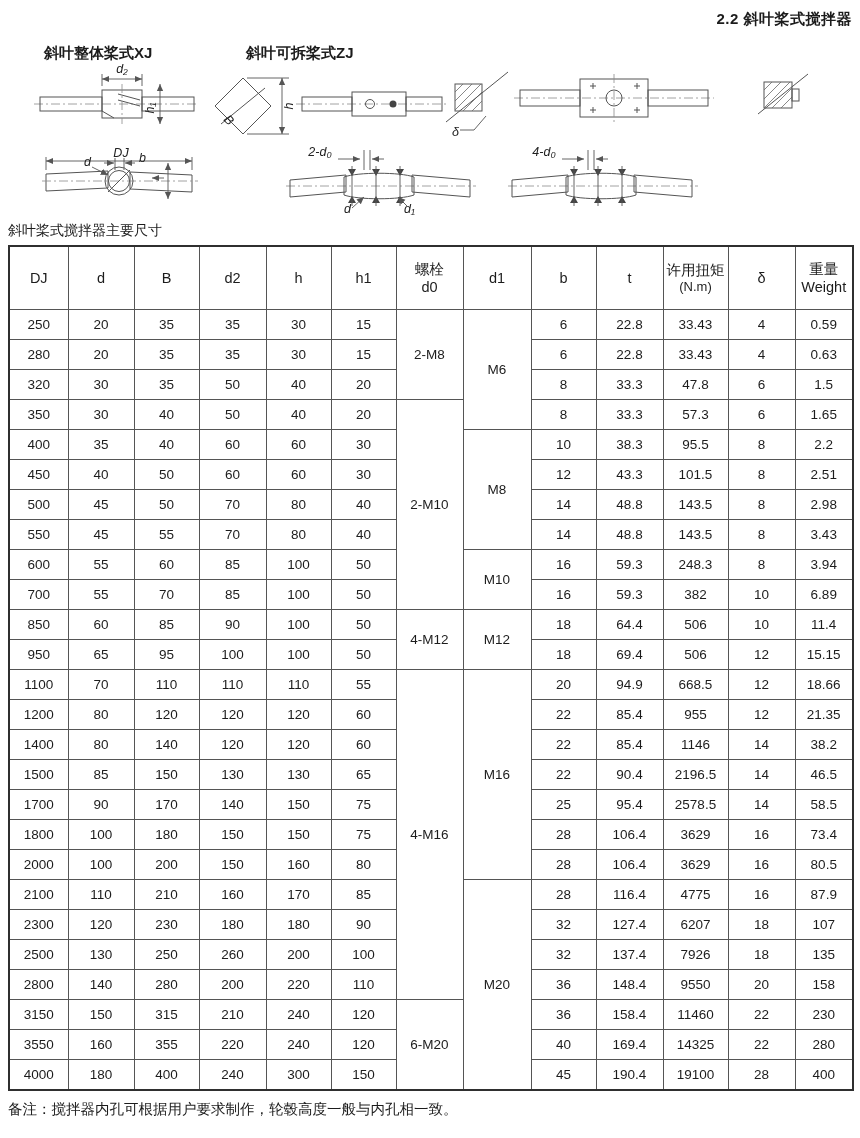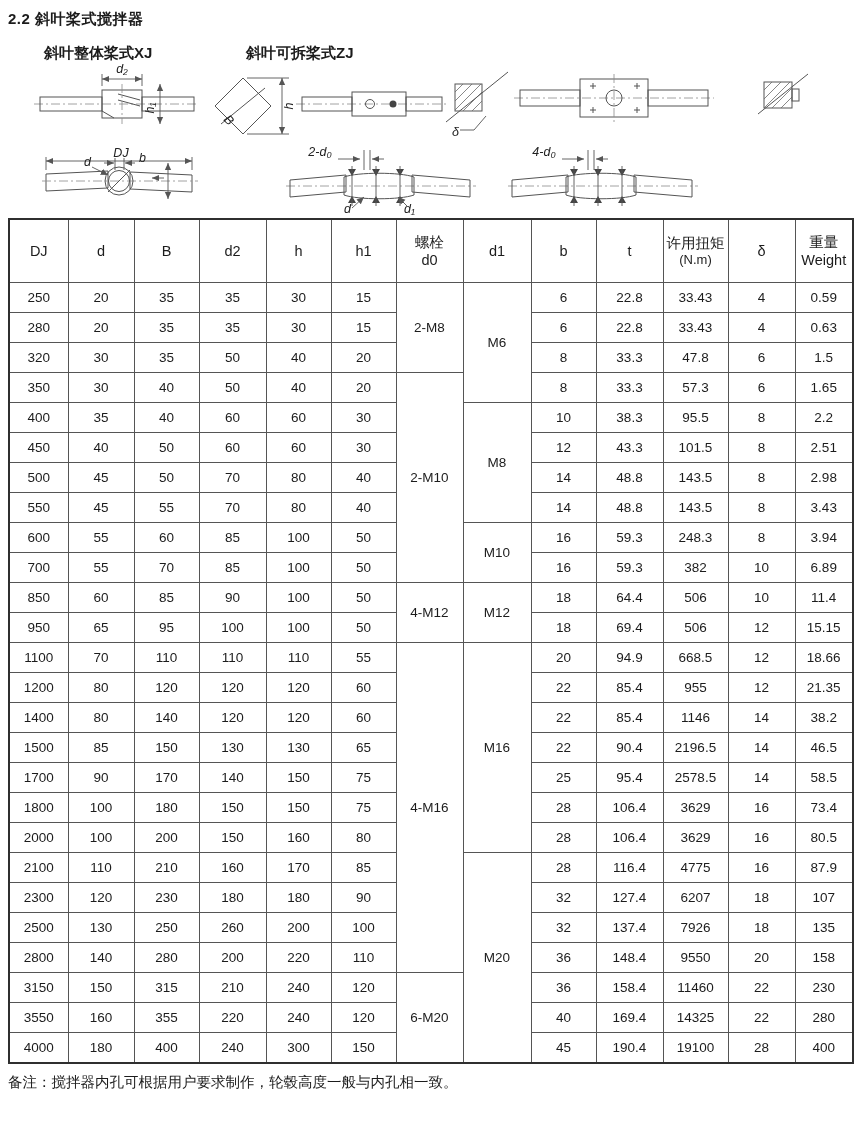--- a/index.html
+++ b/index.html
@@ -1,18 +1,18 @@
 <!DOCTYPE html>
 <html><head>
 <meta charset="utf-8">
 <style>
   html,body{margin:0;padding:0;background:#fff;}
   body{width:860px;height:1138px;font-family:"Liberation Sans",sans-serif;color:#1c1c1c;overflow:hidden;}
   .page{padding:6px 8px 0 8px;}
-  .doc-title{font-size:15px;font-weight:bold;letter-spacing:.5px;padding:4px 0 7px 0;}
+  .doc-title{font-size:15px;font-weight:bold;letter-spacing:.5px;padding:4px 0 7px 0;text-align:right;}
   .variant-labels{position:relative;height:22px;}
   .variant{position:absolute;top:8px;font-size:15px;font-weight:bold;margin-left:14px;}
   .variant.v1{left:22px;}
   .variant.v2{left:224px;}
   svg.drawings{display:block;margin:0 0 2px 0;}
   svg .s{stroke:#555;fill:none;stroke-width:1;}
   svg .cl{stroke:#8a8a8a;fill:none;stroke-width:.8;stroke-dasharray:9 3 2 3;}
   svg .dm{stroke:#555;fill:none;stroke-width:.9;}
   svg .ht{stroke:#6a6a6a;fill:none;stroke-width:.8;}
   svg text{fill:#222;font-size:12px;font-family:"Liberation Sans",sans-serif;}
@@ -166,20 +166,21 @@
       <line class="dm" x1="590" y1="108" x2="590" y2="148"></line>
       <line class="dm" x1="614" y1="108" x2="614" y2="148"></line>
       <text class="lbl" x="536" y="98" text-anchor="middle">4-d₀</text>
       <line class="dm" x1="554" y1="101" x2="576" y2="101" marker-end="url(#arw)"></line>
       <line class="dm" x1="580" y1="92" x2="580" y2="112"></line>
       <line class="dm" x1="586" y1="92" x2="586" y2="112"></line>
       <line class="dm" x1="600" y1="101" x2="588" y2="101" marker-end="url(#arw)"></line>
     </g>
   </svg>
 
+  <div class="table-title">斜叶桨式搅拌器主要尺寸</div>
 
   <table class="dims">
     <colgroup>
       <col style="width:59px">
         <col style="width:66px">
         <col style="width:65px">
         <col style="width:67px">
       <col style="width:65px">
         <col style="width:65px">
         <col style="width:67px">

